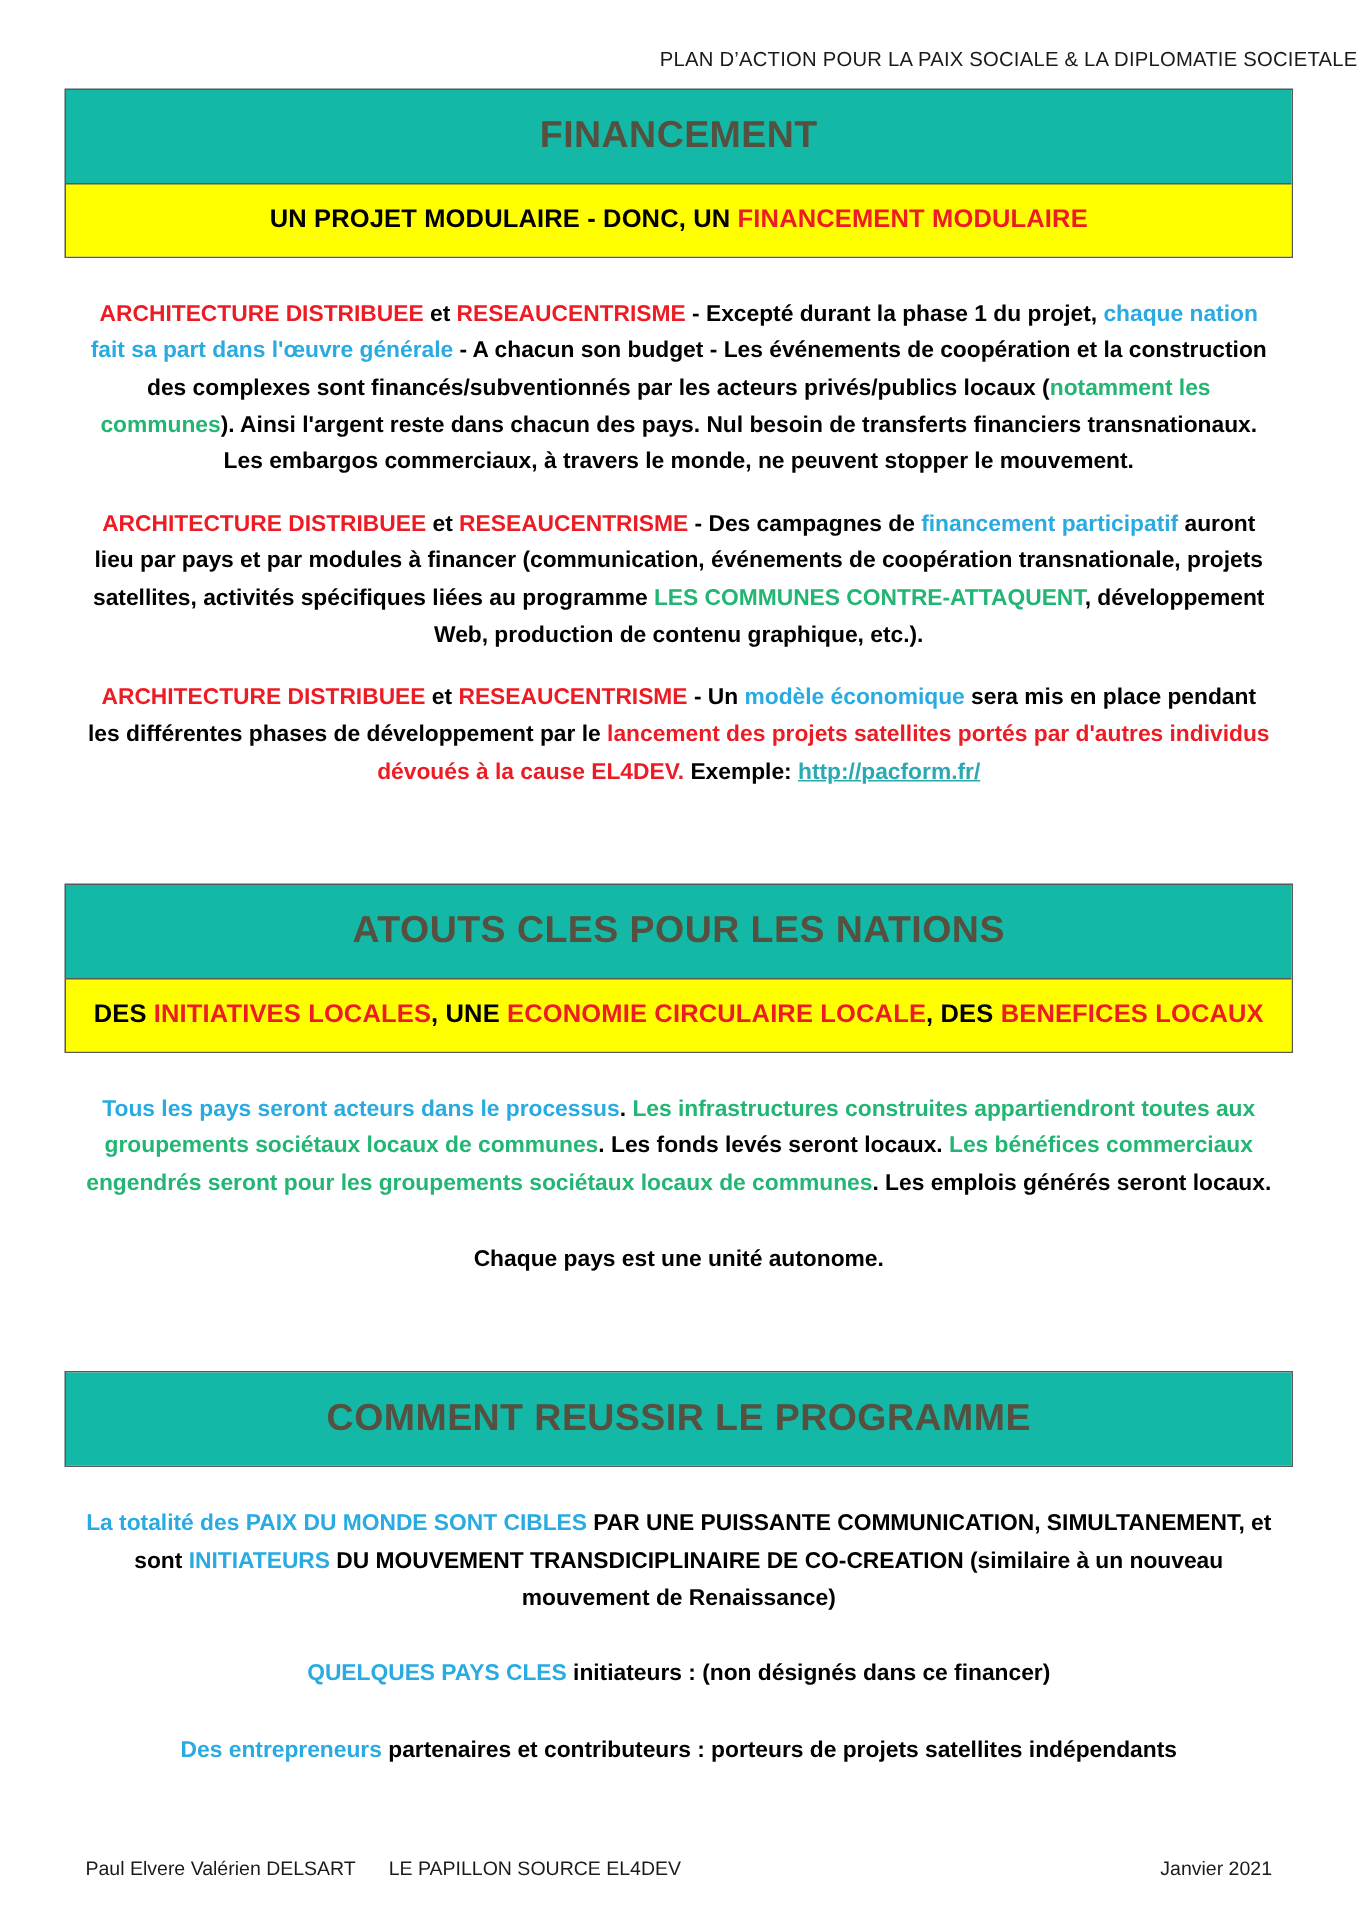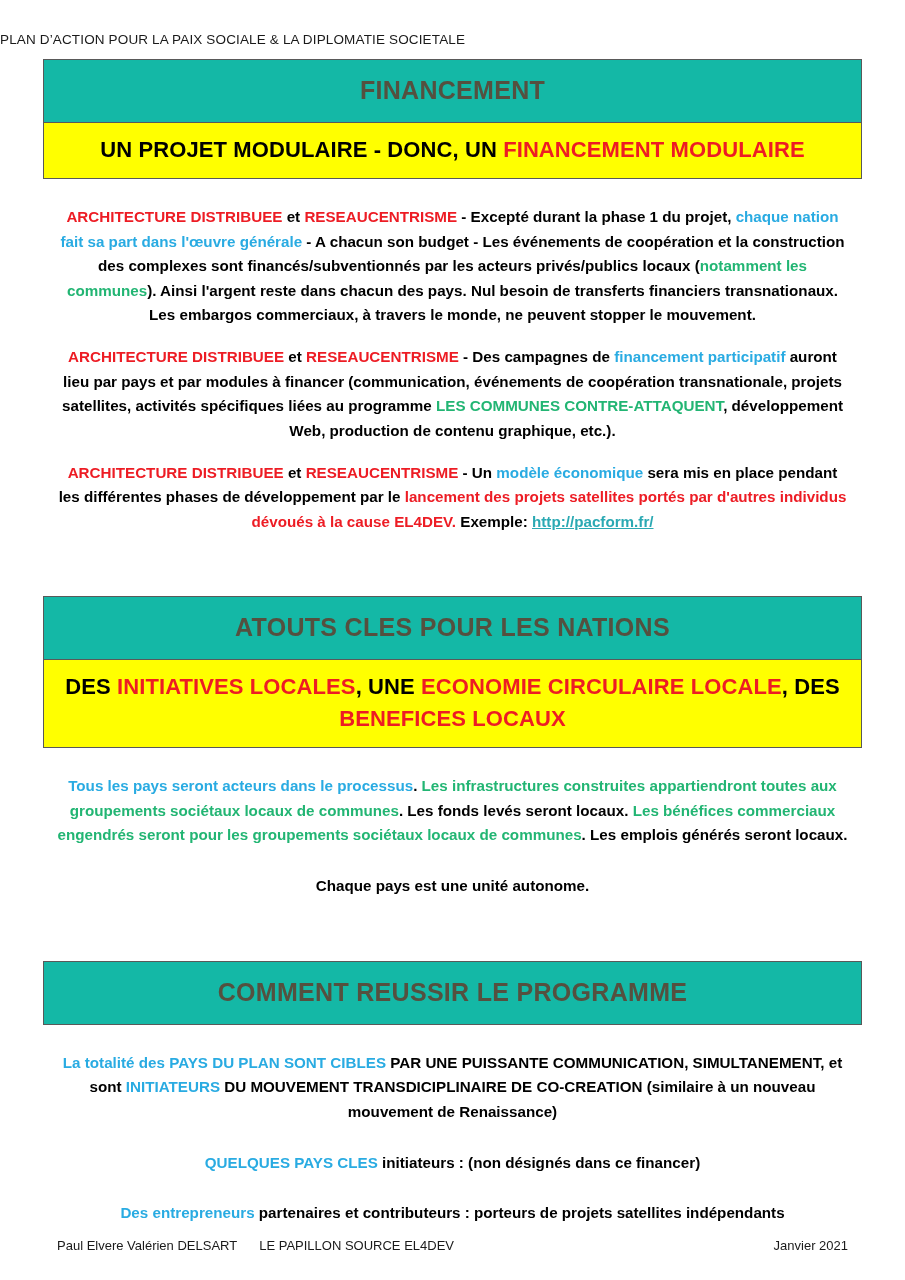--- a/index.html
+++ b/index.html
@@ -20,21 +20,21 @@
   .page {
     position: relative;
     width: 905px;
     height: 1280px;
     box-sizing: border-box;
     padding: 0;
   }
 
   
   .doc-header {
-    text-align: left;
+    text-align: right;
     font-size: 13.5px;
     letter-spacing: 0.15px;
     color: #1a1a1a;
     padding-top: 32px;
     font-weight: 400;
   }
 
   
   .banner-wrap {
     margin: 0 43px;
@@ -48,21 +48,21 @@
     text-align: center;
     font-size: 25px;
     letter-spacing: 0.3px;
     padding: 16px 10px 17px;
   }
   .banner-yellow {
     background: #ffff00;
     color: #000000;
     font-weight: bold;
     text-align: center;
-    font-size: 22px;
+    font-size: 17px;
     letter-spacing: 0.1px;
     padding: 11px 14px 12px;
     line-height: 1.45;
     border-top: 1.5px solid #595959;
   }
 
   
   .body-block {
     margin: 0 57px;
   }
@@ -135,21 +135,21 @@
     <p class="para"><span class="c-black">Chaque pays est une unité autonome.</span></p>
   </div>
 
   <div class="gap-xl"></div>
   <div class="banner-wrap">
     <div class="banner-purple">COMMENT REUSSIR LE PROGRAMME</div>
   </div>
 
   <div class="gap-md"></div>
   <div class="body-block">
-    <p class="para"><span class="c-blue">La totalité des </span><span class="c-blue">PAYS DU PLAN SONT CIBLES</span><span class="c-black"> PAR UNE PUISSANTE COMMUNICATION, SIMULTANEMENT, et sont </span><span class="c-blue">INITIATEURS</span><span class="c-black"> DU MOUVEMENT TRANSDICIPLINAIRE DE CO-CREATION (similaire à un nouveau mouvement de Renaissance)</span></p>
+    <p class="para"><span class="c-blue">La totalité des </span><span class="c-blue">PAIX DU MONDE SONT CIBLES</span><span class="c-black"> PAR UNE PUISSANTE COMMUNICATION, SIMULTANEMENT, et sont </span><span class="c-blue">INITIATEURS</span><span class="c-black"> DU MOUVEMENT TRANSDICIPLINAIRE DE CO-CREATION (similaire à un nouveau mouvement de Renaissance)</span></p>
     <div class="gap-md"></div>
     <p class="para"><span class="c-blue">QUELQUES PAYS CLES</span><span class="c-black"> initiateurs : (non désignés dans ce financer)</span></p>
     <div class="gap-md"></div>
     <p class="para"><span class="c-blue">Des entrepreneurs</span><span class="c-black"> partenaires et contributeurs : porteurs de projets satellites indépendants</span></p>
     <div class="gap-md"></div>
   </div>
 
   <div class="footer">
     <div class="footer-left">Paul Elvere Valérien DELSART</div>
     <div class="footer-center">LE PAPILLON SOURCE EL4DEV</div>

